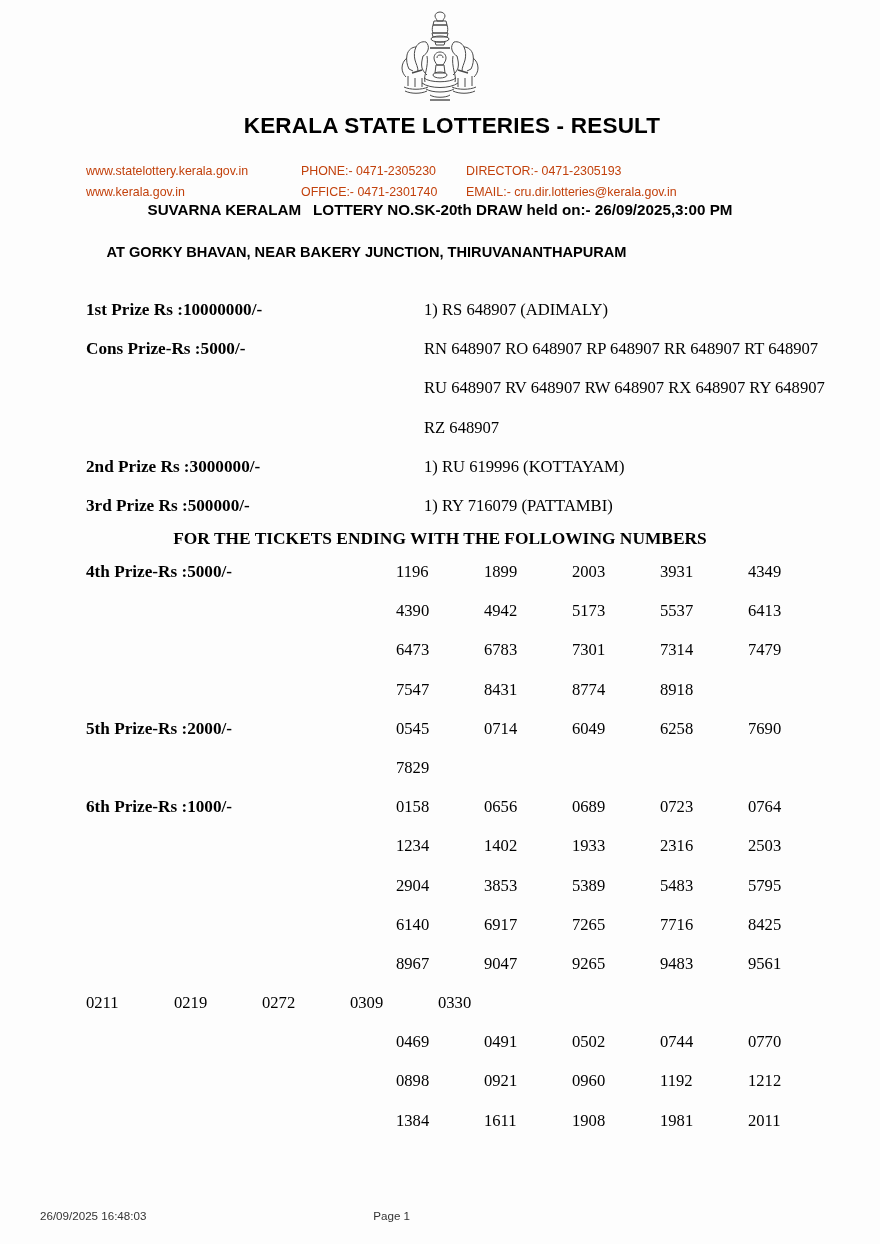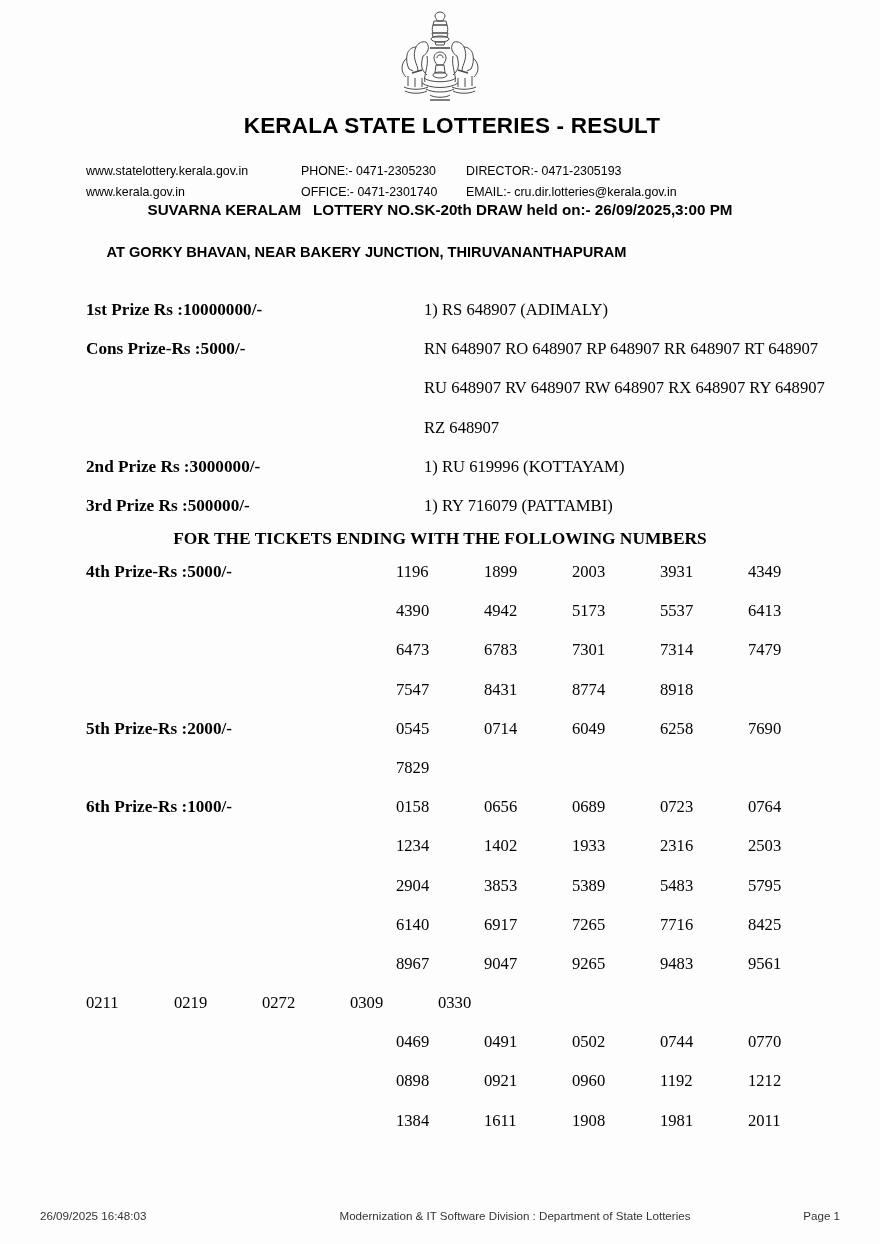--- a/index.html
+++ b/index.html
@@ -48,21 +48,21 @@
 
   
   .contact {
     position: absolute;
     top: 161px;
     left: 86px;
     width: 720px;
     font-family: "Liberation Sans", "DejaVu Sans", sans-serif;
     font-size: 12.4px;
     line-height: 21px;
-    color: #000000;
+    color: #c2410c;
   }
   .contact-row { display: flex; }
   .c-web   { width: 215px; flex: none; }
   .c-mid   { width: 165px; flex: none; }
   .c-right { flex: 1; }
 
   
   .draw-line {
     position: absolute;
     top: 201px;
@@ -436,17 +436,16 @@
           <div class="gnum">1611</div>
           <div class="gnum">1908</div>
           <div class="gnum">1981</div>
           <div class="gnum">2011</div>
         </div>
       </div>
     </div>
 
   <div class="footer">
     <span class="f-left">26/09/2025 16:48:03</span>
-    <span class="f-mid">Modernization &amp; IT Software Division : Department of State Lotteries</span>
     <span class="f-right">Page 1</span>
   </div>
 
 </div>
 
 </body></html>

